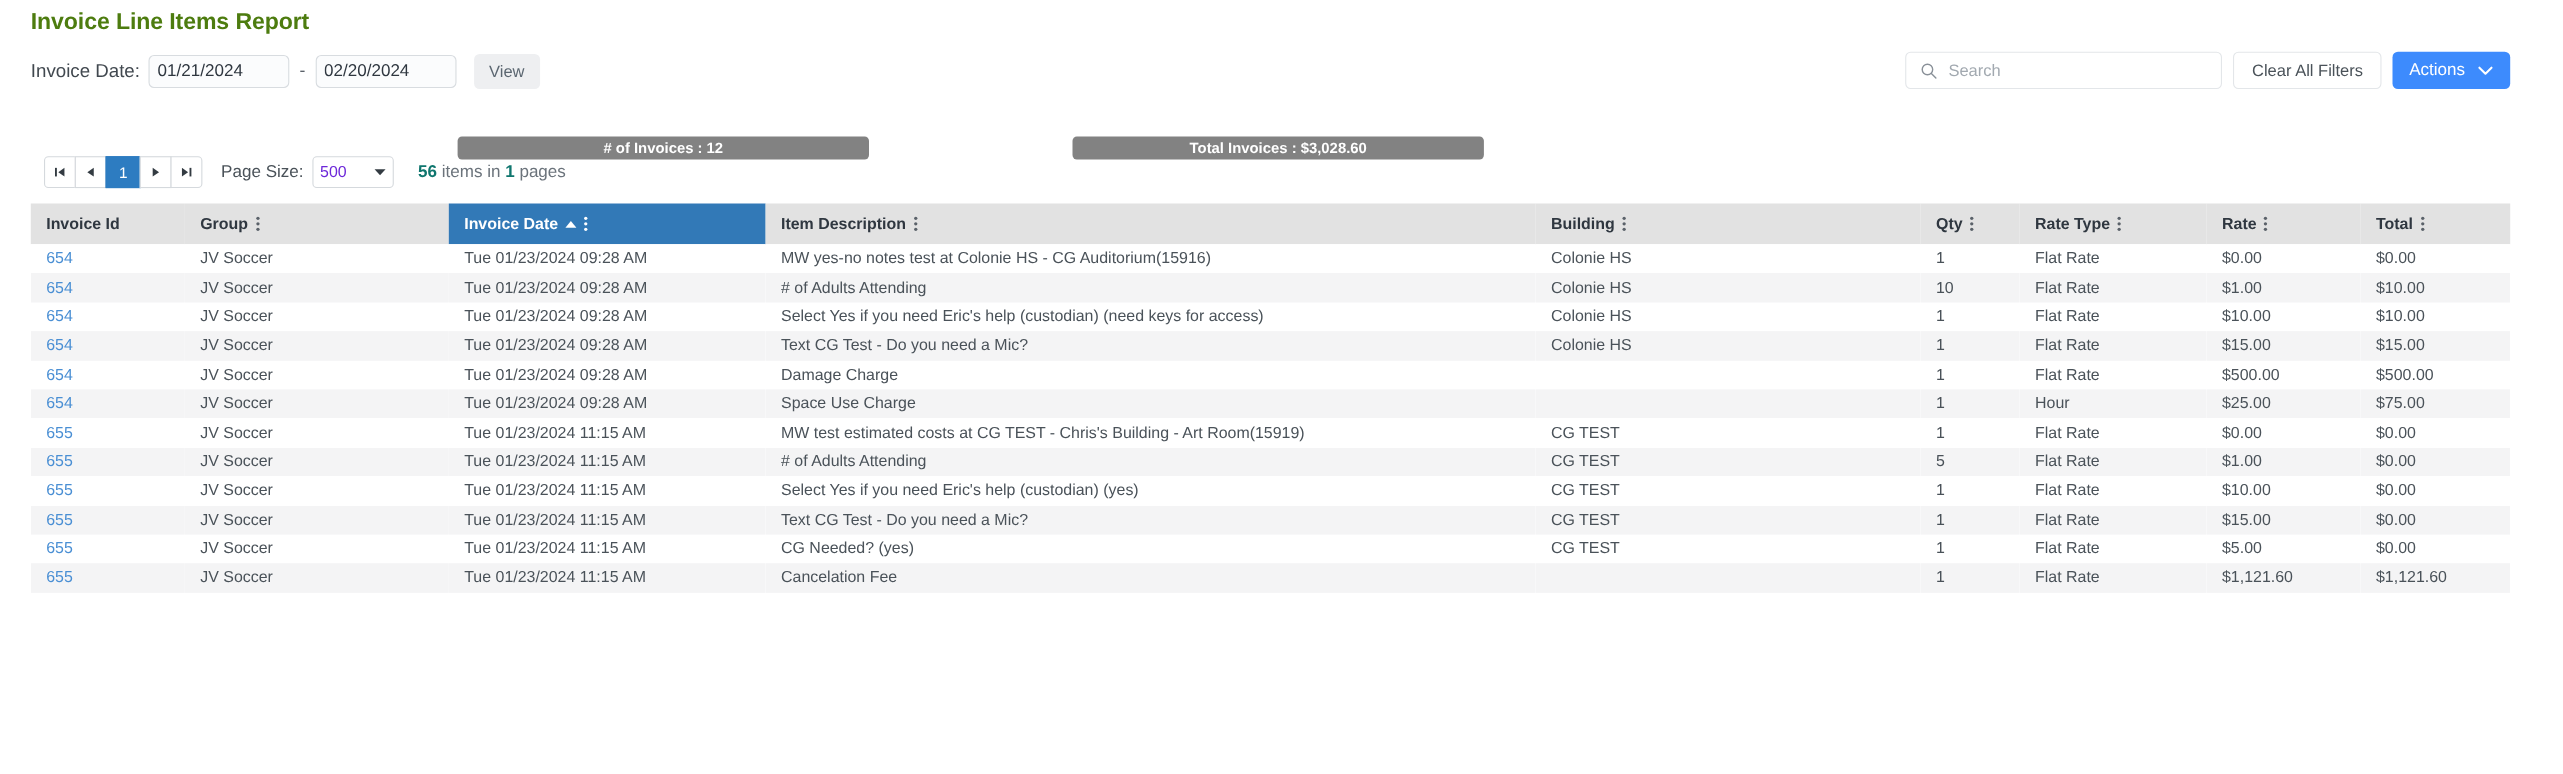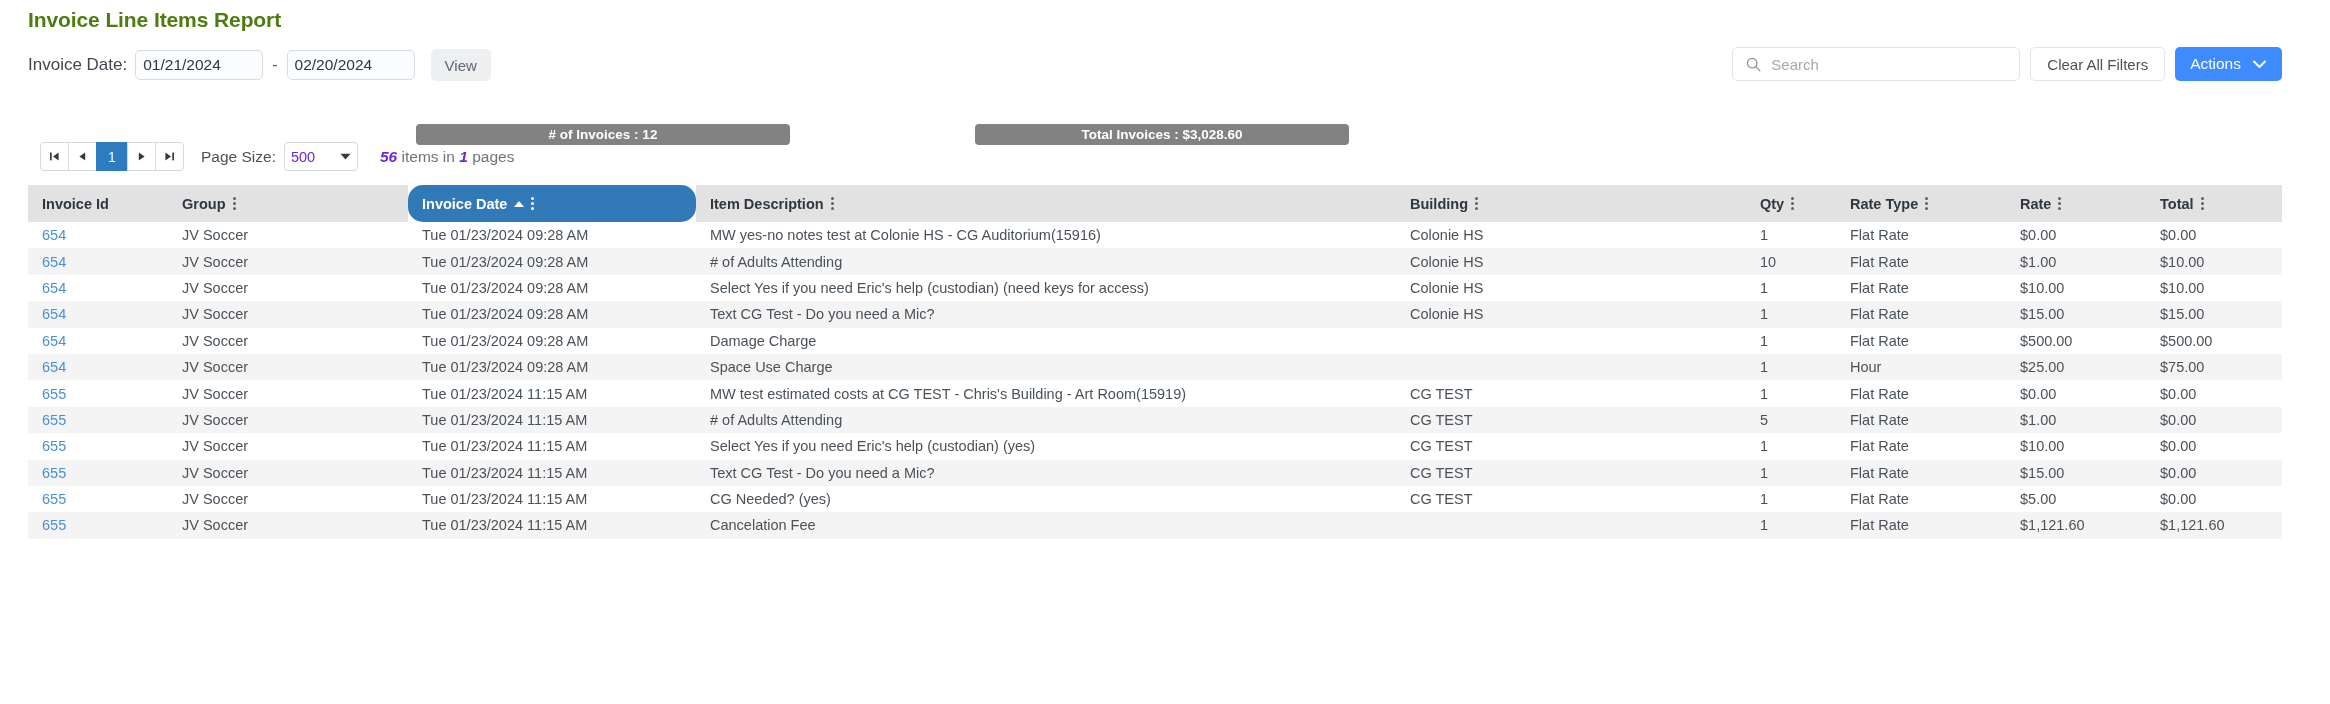--- a/index.html
+++ b/index.html
@@ -123,36 +123,36 @@
   .pagesize-sel {
     margin-left: 8px; width: 74px; height: 29px;
     border: 1px solid #d5d9dd; border-radius: 4px;
     background: #fff; color: #6d28d9;
     font-family: "Liberation Sans", sans-serif; font-size: 14.5px;
     padding: 0 6px;
     display: flex; align-items: center; justify-content: space-between;
     cursor: pointer;
   }
   .items-info { margin-left: 22px; font-size: 15.5px; color: #6b737b; }
-  .items-info b { color: #6d28d9; font-weight: bold; font-style: italic; }
+  .items-info b { color: #0f766e; font-weight: bold; }
 
   
   .table-wrap {
     position: absolute; left: 28px; top: 185px;
     width: 2254px;
   }
   table { border-collapse: collapse; width: 100%; table-layout: fixed; }
   thead th {
     background: #e2e2e2; color: #2f3740;
     font-size: 14.5px; font-weight: bold;
     height: 37px; padding: 0 0 0 14px;
     text-align: left; vertical-align: middle;
     white-space: nowrap;
   }
-  thead th.sorted { background: #3279b7; color: #ffffff; border-radius: 15px; }
+  thead th.sorted { background: #3279b7; color: #ffffff; }
   thead th .hd { display: inline-flex; align-items: center; gap: 7px; }
   .kebab { display: inline-block; width: 4px; height: 15px; position: relative; }
   .kebab i {
     position: absolute; left: 0; width: 3px; height: 3px;
     background: #5a6169; border-radius: 50%;
   }
   .kebab i:nth-child(1) { top: 1px; }
   .kebab i:nth-child(2) { top: 6px; }
   .kebab i:nth-child(3) { top: 11px; }
   thead th.sorted .kebab i { background: #ffffff; }

